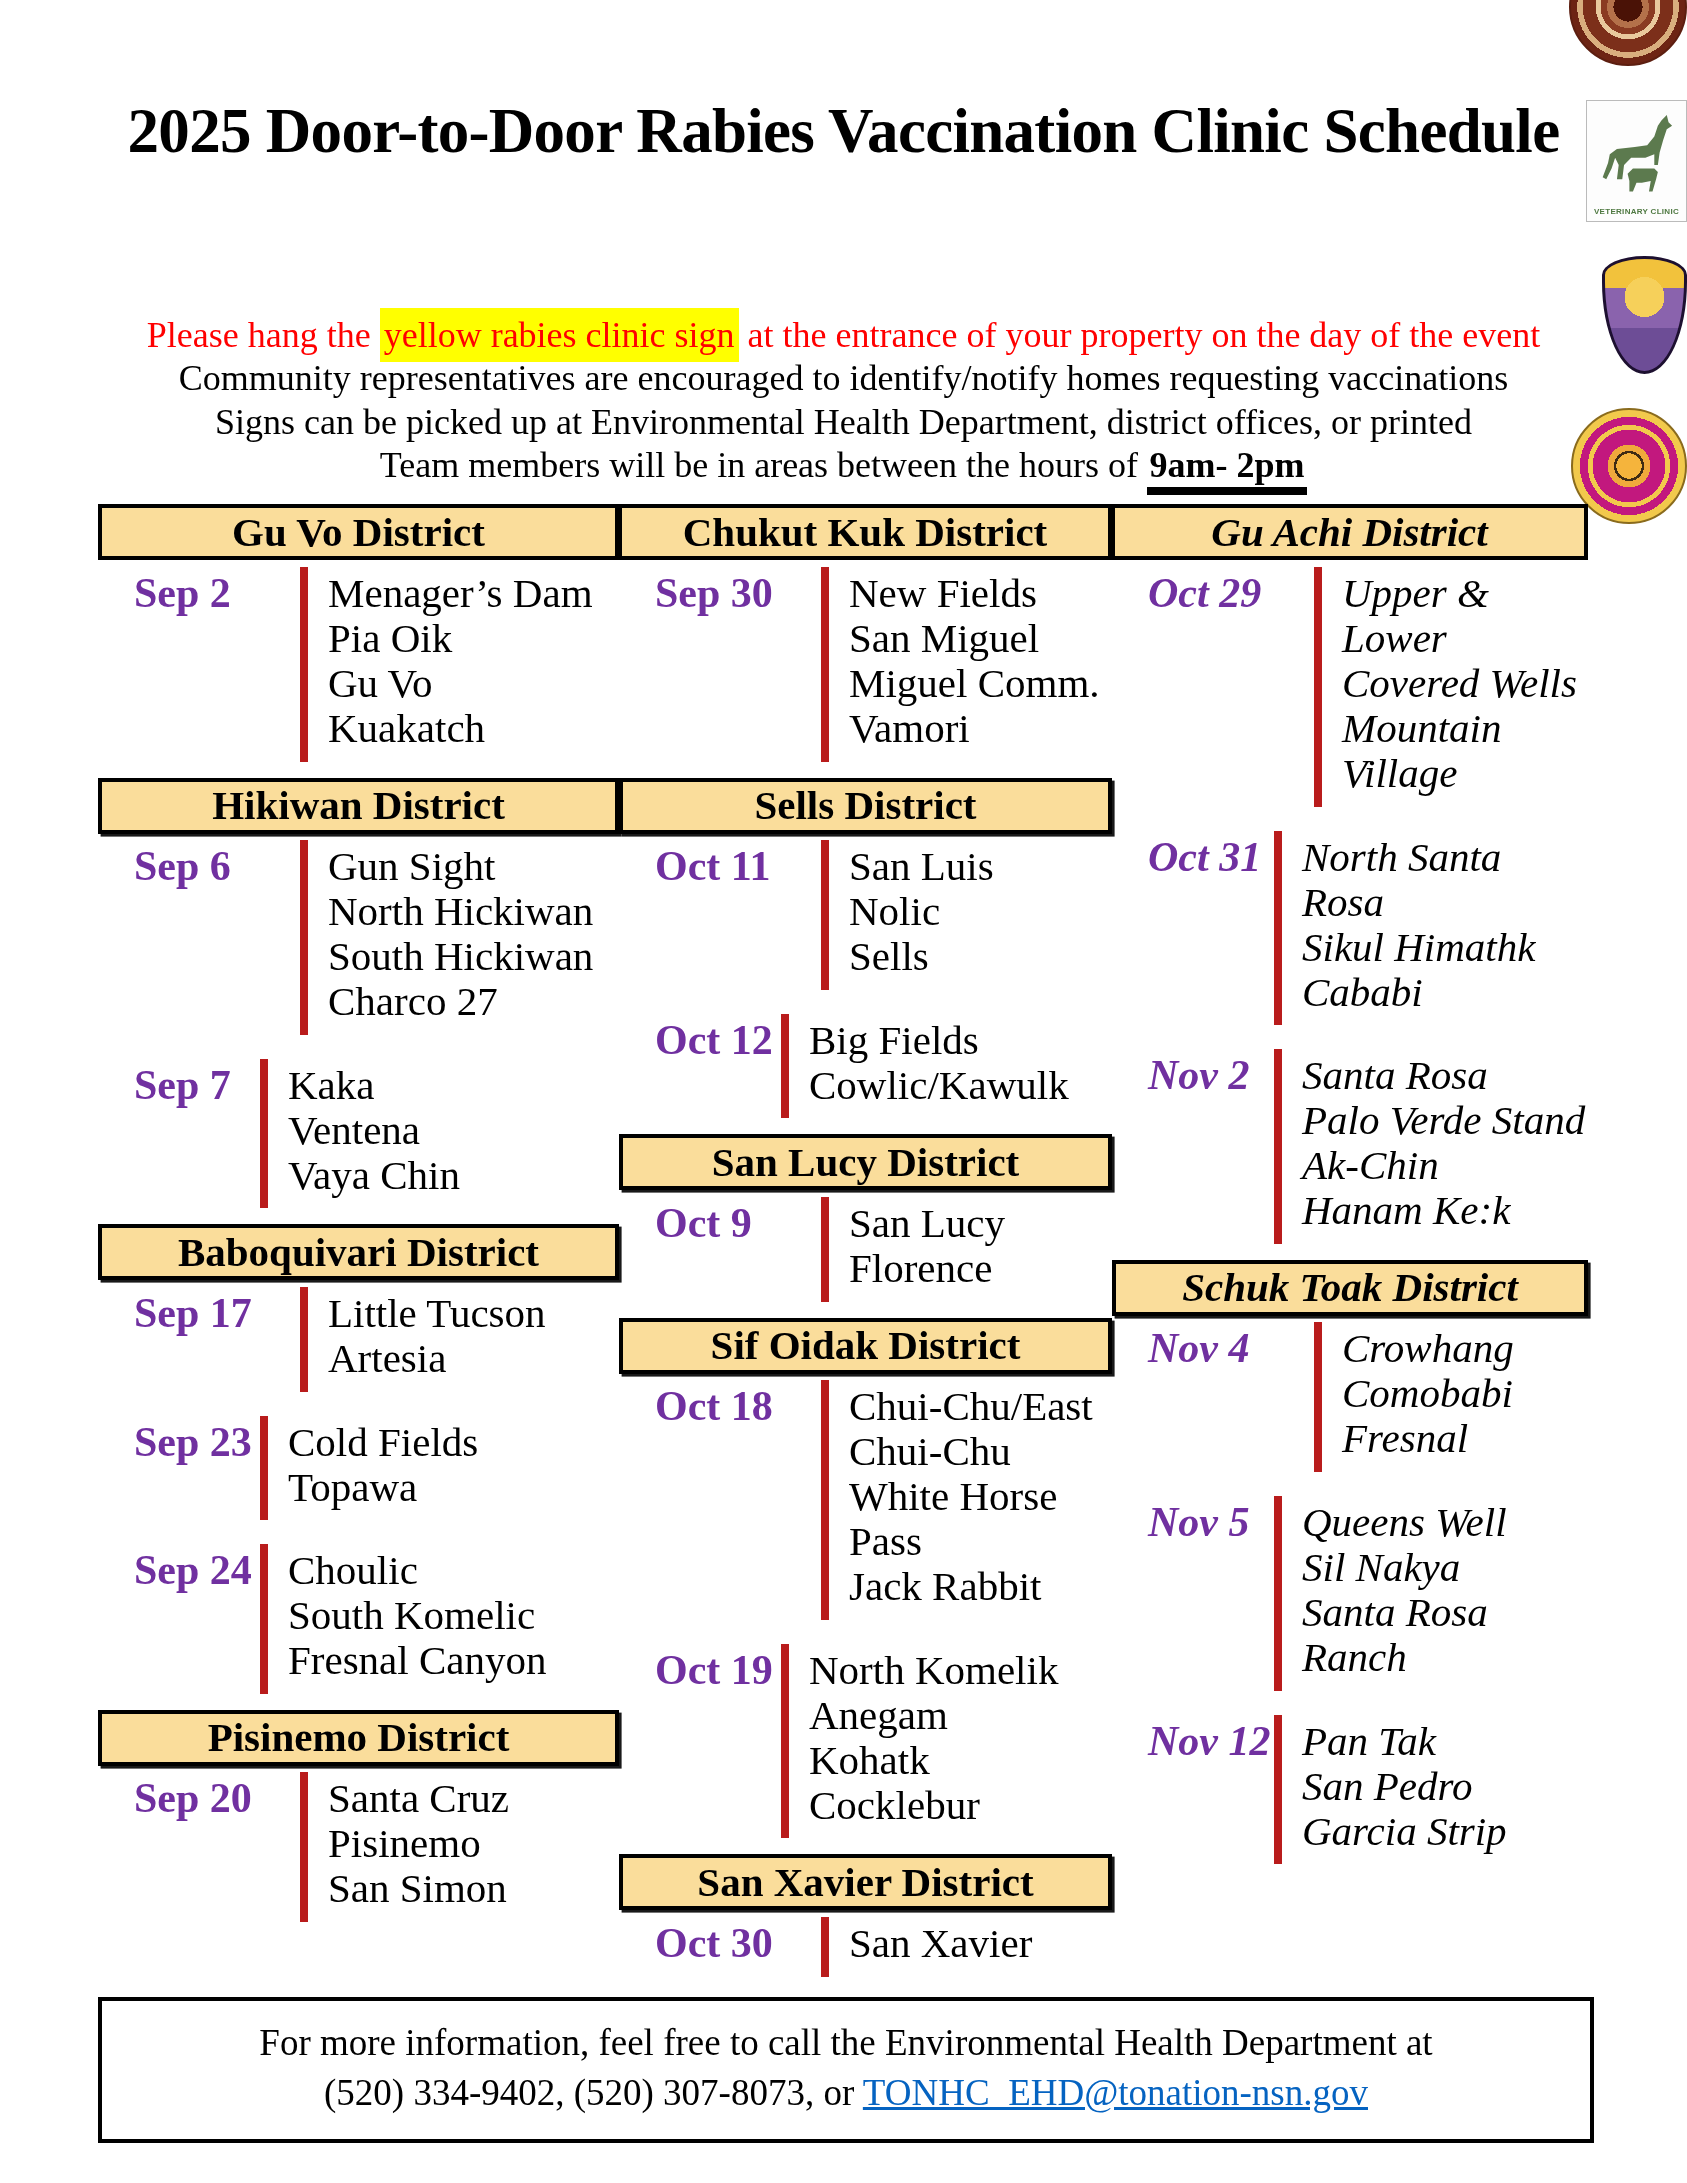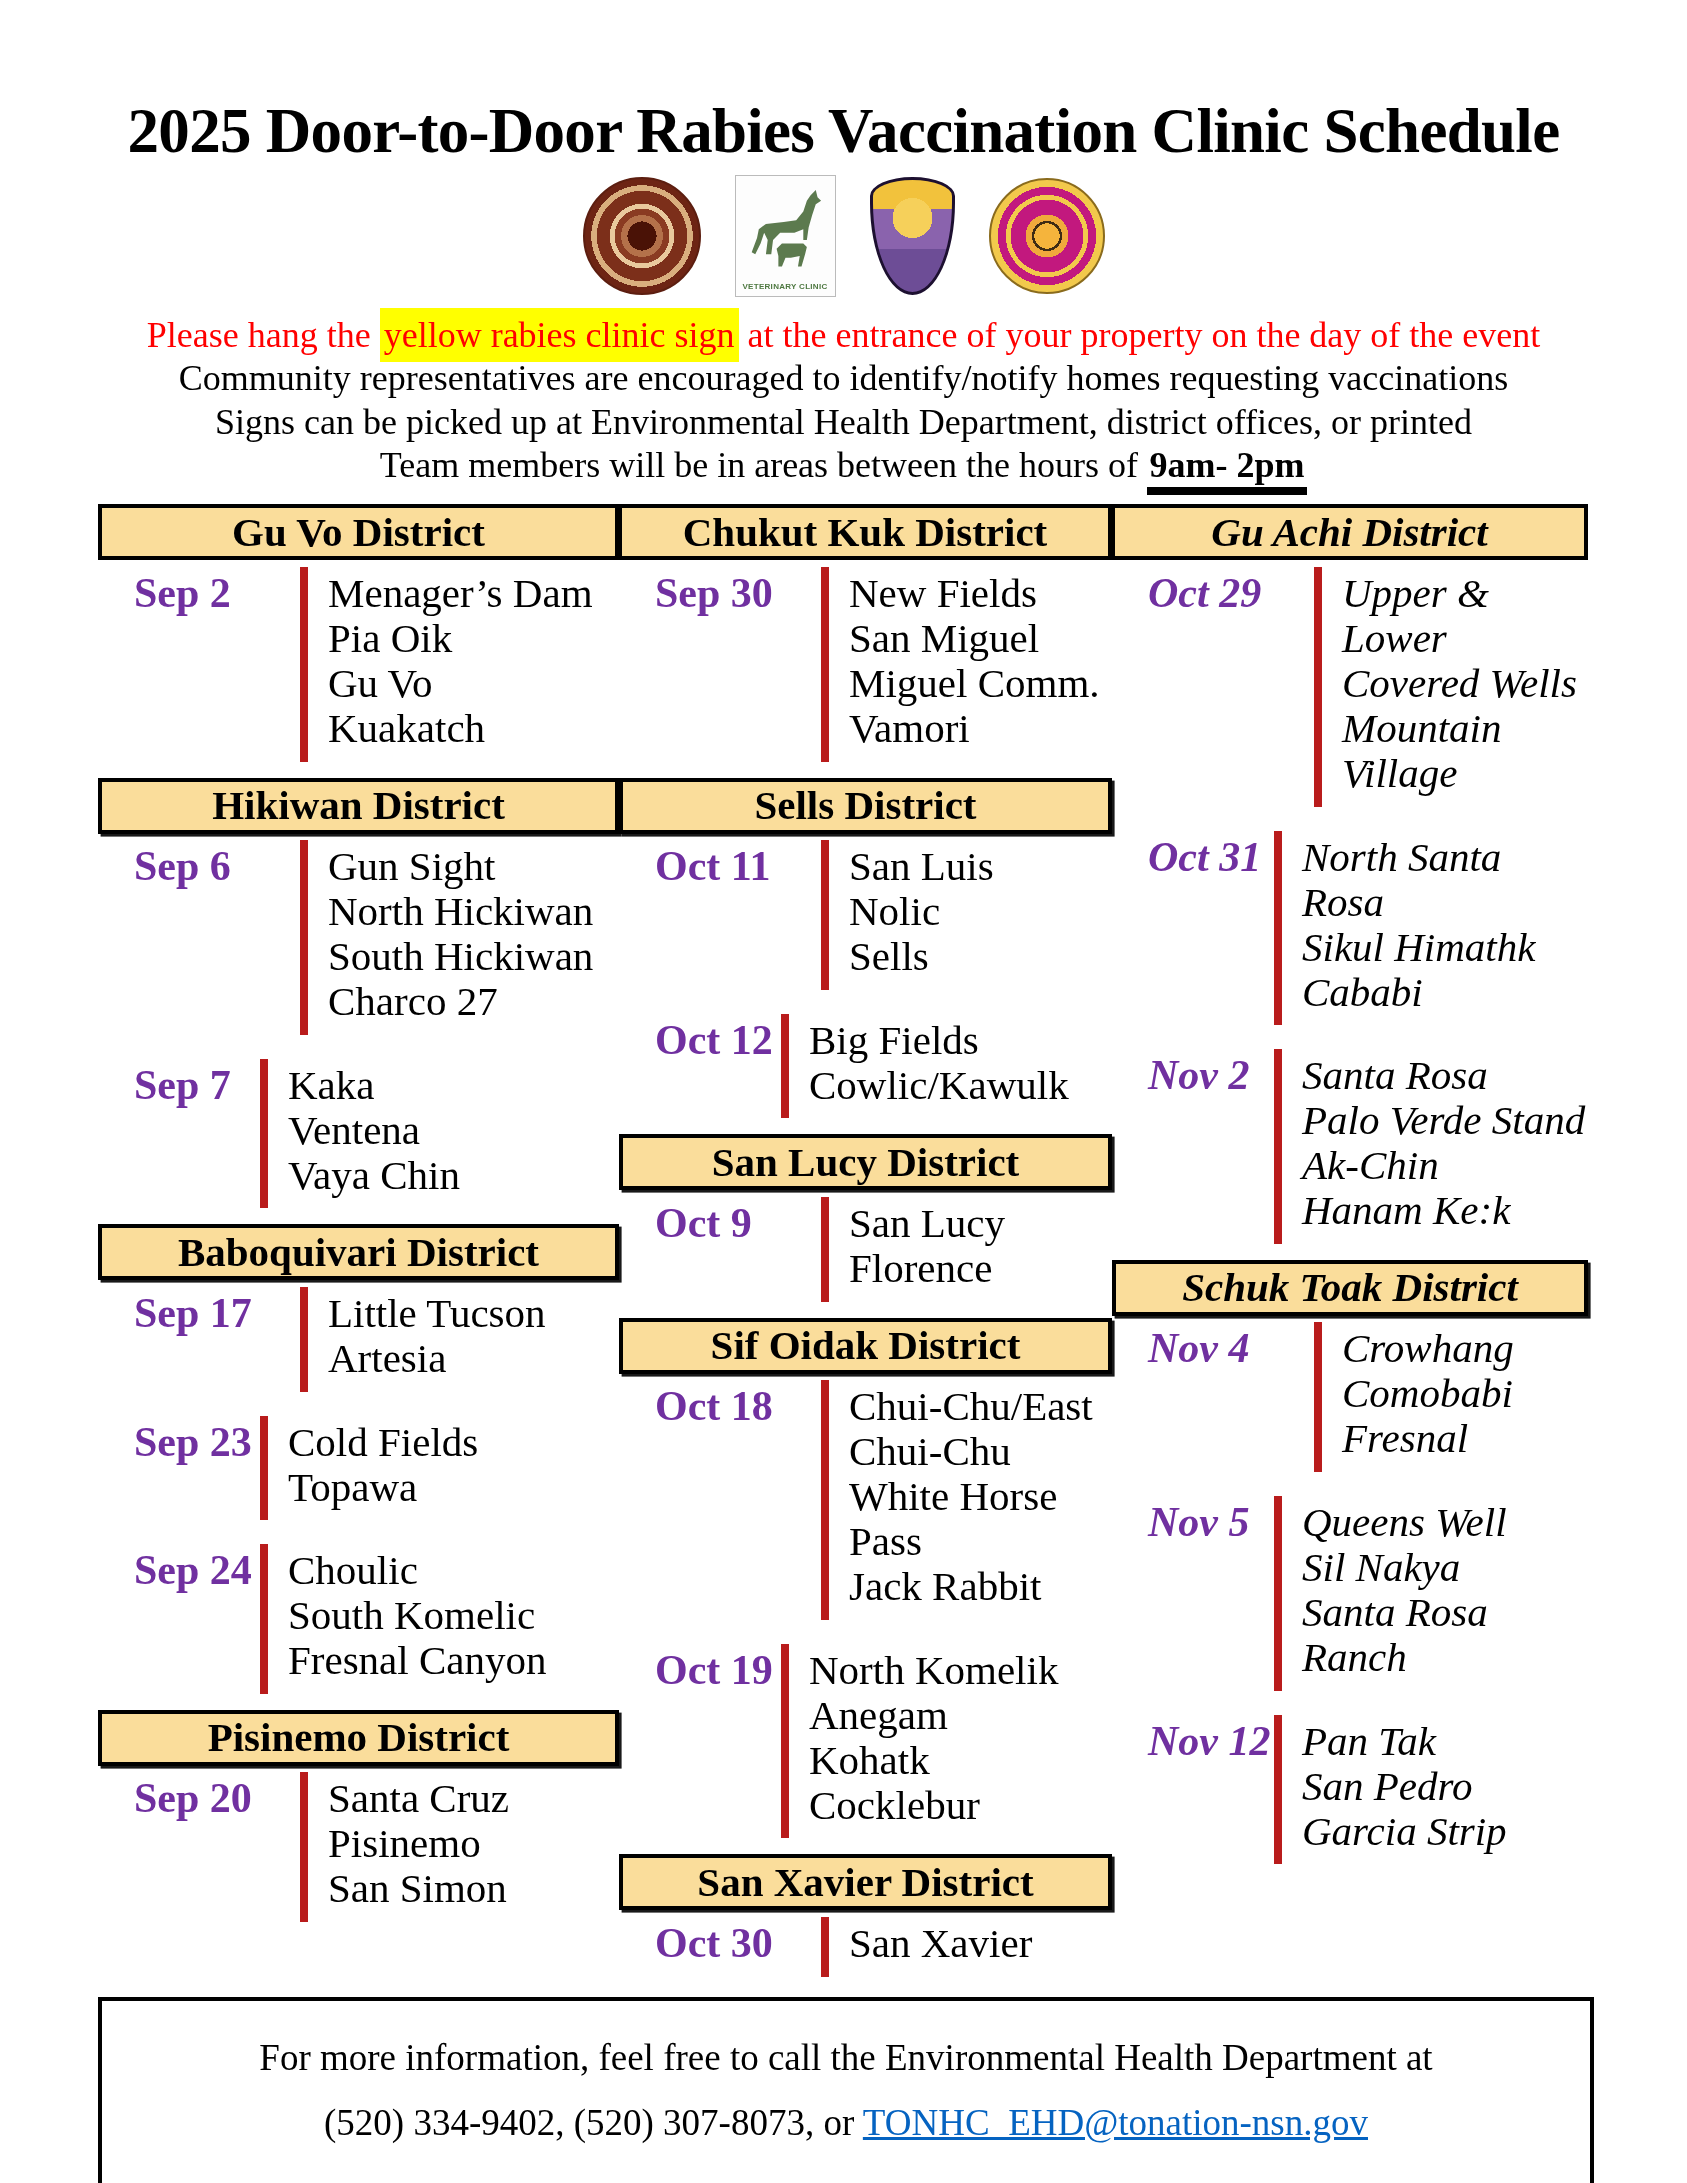--- a/index.html
+++ b/index.html
@@ -10,21 +10,21 @@
     color:#000;
   }
   .title{
     margin:96px 26.5px 0;
     font-size:63px;line-height:71px;font-weight:bold;
     text-align:center;letter-spacing:-0.7px;
   }
   
   .logos{
     margin-top:8px;height:122px;
-    display:flex;justify-content:center;align-items:center;gap:34px;
+    display:flex;justify-content:center;align-items:flex-end;gap:34px;flex-direction:column;
   }
   .logo{flex:0 0 auto;}
   .seal1{
     width:114px;height:114px;border-radius:50%;
     background:radial-gradient(circle at 50% 50%,
       #4a1206 0 18%, #b4714a 18% 26%, #8a3b22 26% 34%,
       #e9c99d 34% 40%, #7c2f1a 40% 56%, #d9ae7e 56% 63%, #6d2414 63% 100%);
     border:2px solid #5c1e10;
   }
   .vetbox{
@@ -97,21 +97,21 @@
     font-size:41px;line-height:45px;
   }
   
   .footer{
     margin:20px 93px 0 98px;
     border:4.6px solid #000;
     text-align:center;
     font-size:37px;line-height:50px;
     padding:17px 13.2px 21px;
   }
-  .footer p{margin:15px;}
+  .footer p{margin:0;}
   .email{color:var(--link);text-decoration:underline;}
 </style>
 </head>
 <body>
 
 <div class="page">
 
   <h1 class="title">2025 Door-to-Door Rabies Vaccination Clinic Schedule</h1>
 
   <div class="logos">

